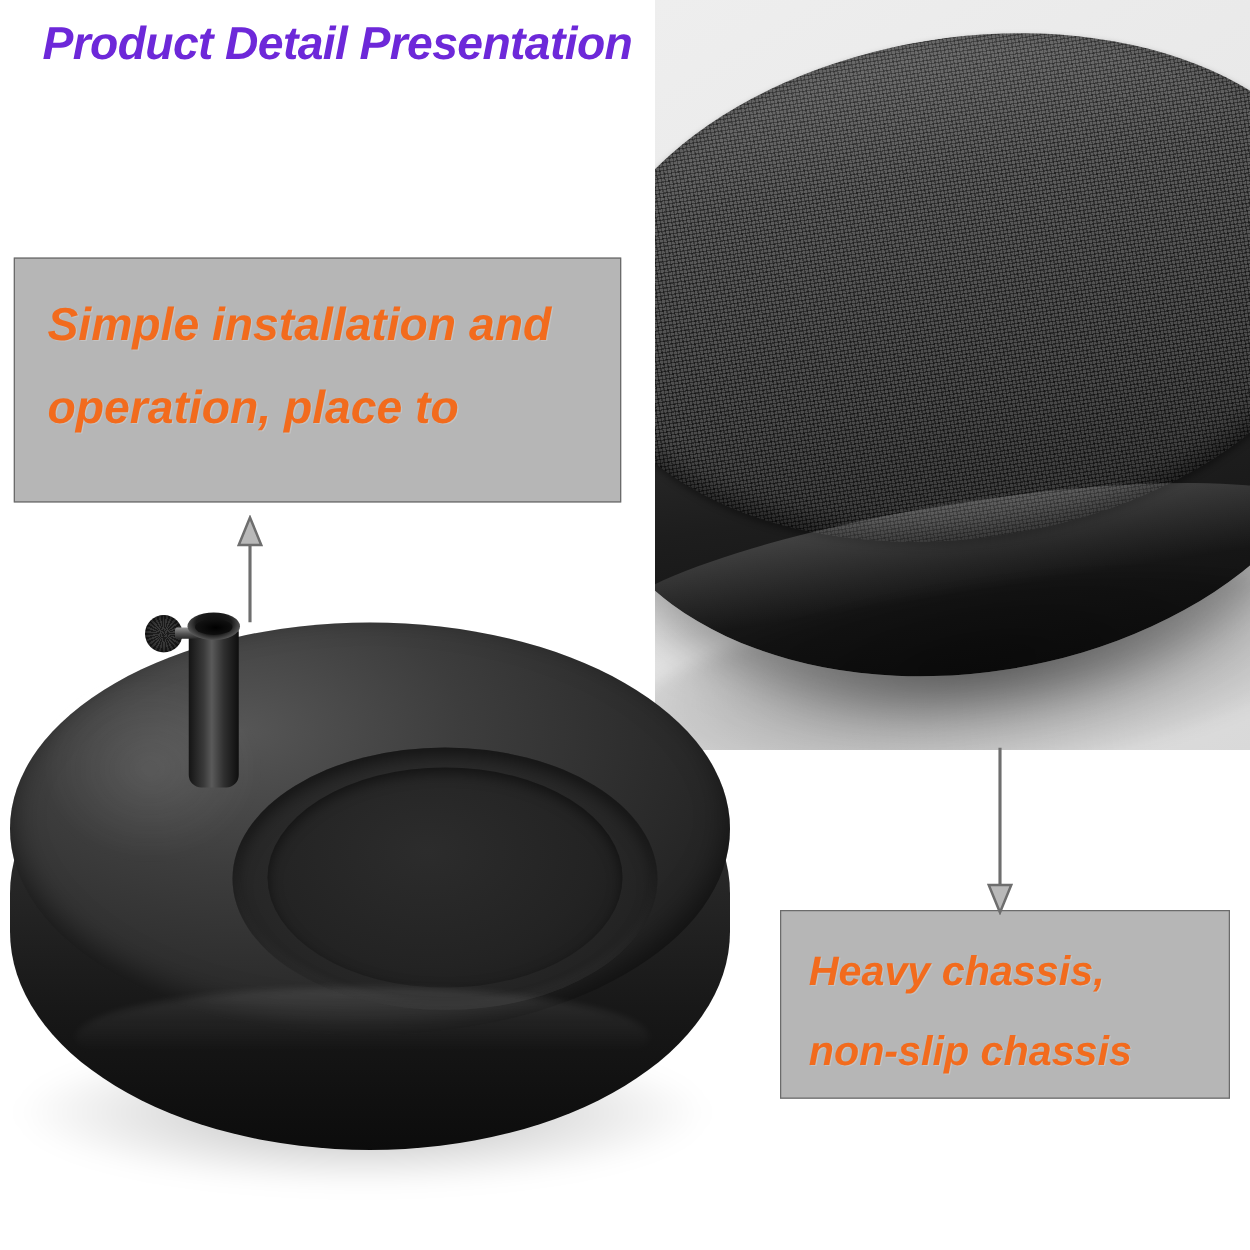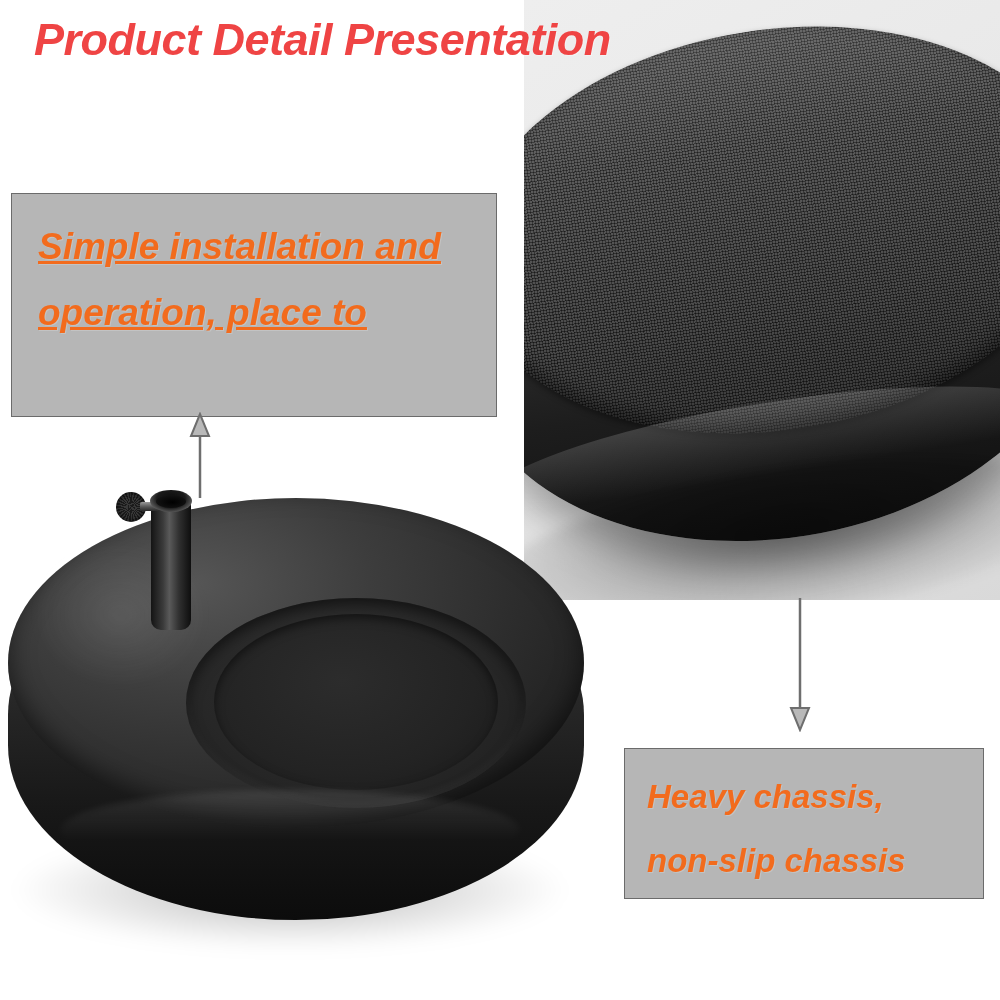--- a/index.html
+++ b/index.html
@@ -17,24 +17,24 @@
     height: 1000px;
     overflow: hidden;
     background: #ffffff;
   }
 
   
   .page-title {
     position: absolute;
     left: 34px;
     top: 14px;
-    font-size: 45px;
+    font-size: 37px;
     font-weight: bold;
     font-style: italic;
-    color: #ef4444;
+    color: #6d28d9;
     letter-spacing: -0.5px;
     white-space: nowrap;
     z-index: 40;
     text-shadow: 1px 1px 0 rgba(255,255,255,0.35);
   }
 
   
   .photo-closeup {
     position: absolute;
     left: 524px;
@@ -241,37 +241,35 @@
     font-weight: bold;
     font-style: italic;
     z-index: 30;
   }
   .callout .line {
     white-space: nowrap;
     text-shadow: 1px 1px 0 rgba(255,255,255,0.18);
   }
   #callout-install {
     left: 11px;
-    top: 193px;
+    top: 206px;
     width: 486px;
-    height: 224px;
+    height: 196px;
     padding: 20px 0 0 26px;
     font-size: 37px;
     line-height: 66px;
-    text-decoration: underline;
   }
   #callout-chassis {
     left: 624px;
     top: 728px;
     width: 360px;
     height: 151px;
     padding: 16px 0 0 22px;
     font-size: 33px;
     line-height: 64px;
-    margin-top: 20px;
   }
 
   
   .arrow { position: absolute; z-index: 35; }
   #arrow-up   { left: 186px; top: 412px; width: 28px; height: 86px; }
   #arrow-down { left: 786px; top: 598px; width: 28px; height: 134px; }
 </style>
 </head>
 <body>
 

